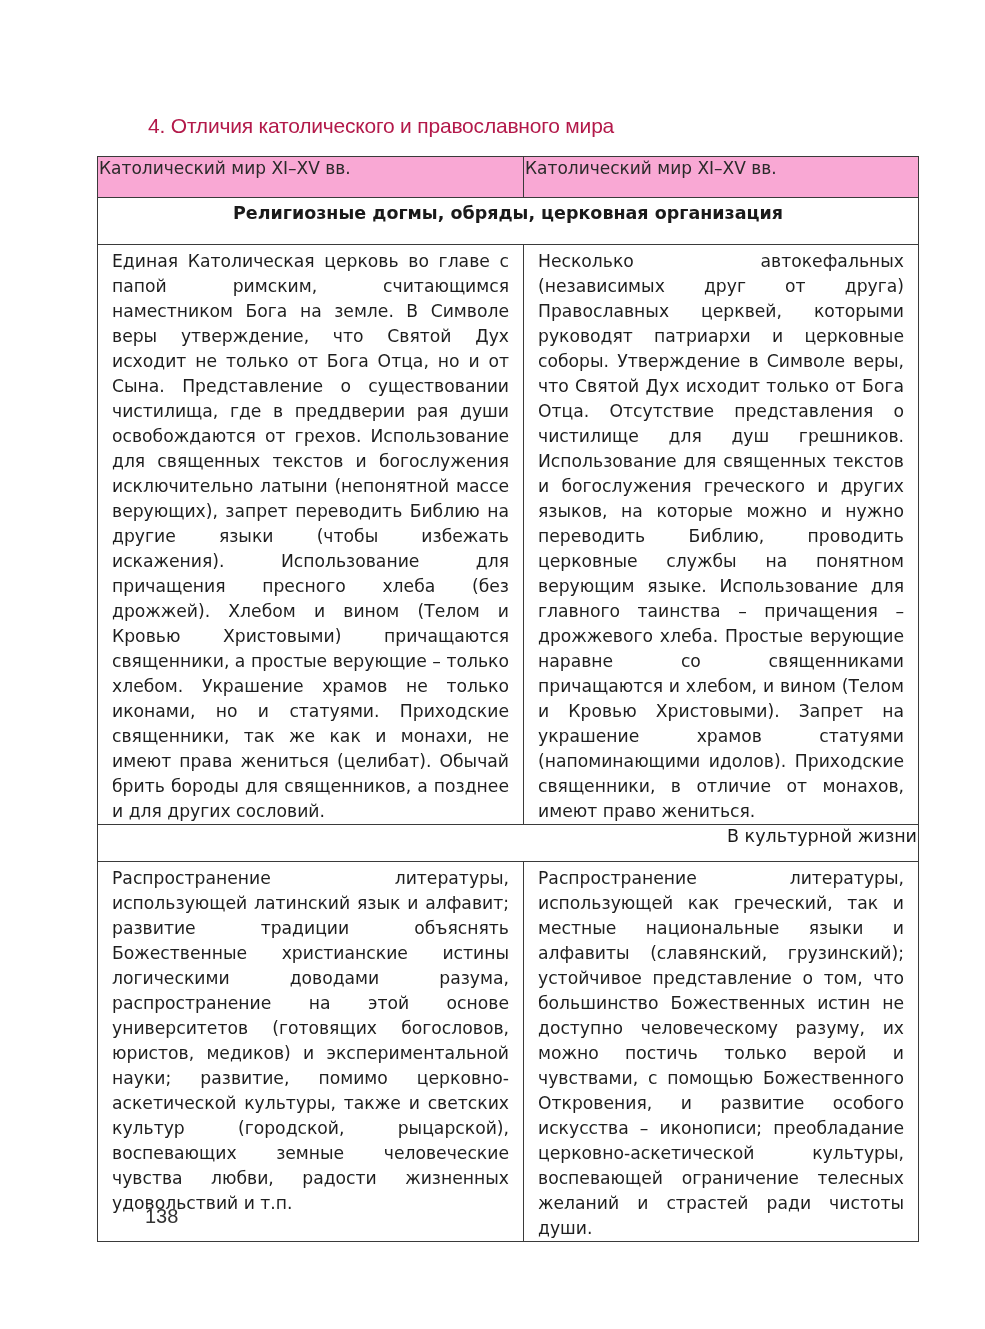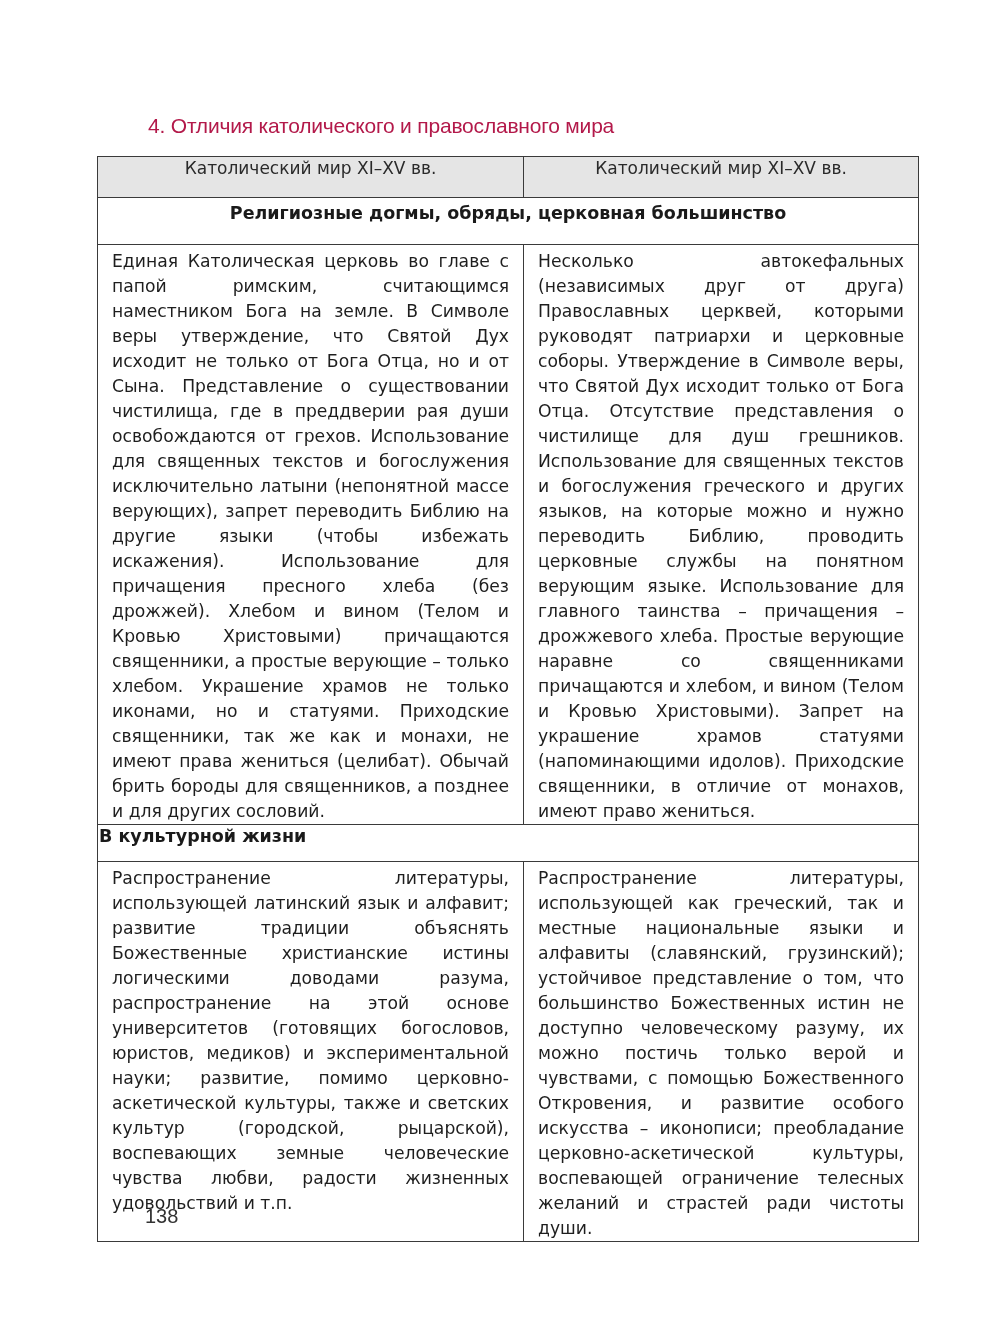--- a/index.html
+++ b/index.html
@@ -15,29 +15,29 @@
       letter-spacing: -0.2px;
     }
     table.cmp {
       position: absolute; left: 97px; top: 156px;
       width: 821px; border-collapse: collapse; table-layout: fixed;
     }
     table.cmp td {
       border: 1.5px solid #3a3a3a; vertical-align: top;
     }
     .hdr td {
-      background: #e5e5e5; height: 38px; vertical-align: middle;
-      text-align: center; font-size: 17px; color: #2a2a2a;
+      background: #f9a8d4; height: 38px; vertical-align: middle;
+      text-align: left; font-size: 17px; color: #2a2a2a;
     }
     .subhdr td {
       text-align: center; font-weight: bold; font-size: 17.5px;
       height: 40px; vertical-align: top; padding-top: 5px; color: #1a1a1a;
     }
     .subhdr2 td {
-      text-align: left; font-weight: bold; font-size: 17.5px;
+      text-align: right; font-weight: normal; font-size: 17.5px;
       height: 34px; vertical-align: middle; color: #1a1a1a; margin-top: 12px;
     }
     .body td {
       font-size: 17.2px; line-height: 25px; text-align: justify;
       padding: 4px 14px 0 14px; color: #1e1e1e; margin-top: 16px;
     }
     .body.r1 td { height: 555px; }
     .body.r2 td { height: 345px; }
     .page-number {
       position: absolute; left: 145px; top: 1205px;
@@ -54,21 +54,21 @@
   <colgroup>
       <col style="width:426px">
       <col style="width:395px">
     </colgroup>
   <tbody>
       <tr class="hdr">
     <td>Католический мир XI–XV вв.</td>
     <td>Католический мир XI–XV вв.</td>
   </tr>
   <tr class="subhdr">
-    <td colspan="2">Религиозные догмы, обряды, церковная большинство</td>
+    <td colspan="2">Религиозные догмы, обряды, церковная организация</td>
   </tr>
   <tr class="body r1">
     <td>Единая Католическая церковь во главе с папой римским, считающимся наместником Бога на земле. В Символе веры утверждение, что Святой Дух исходит не только от Бога Отца, но и от Сына. Представление о существовании чистилища, где в преддверии рая души освобождаются от грехов. Использование для священных текстов и богослужения исключительно латыни (непонятной массе верующих), запрет переводить Библию на другие языки (чтобы избежать искажения). Использование для причащения пресного хлеба (без дрожжей). Хлебом и вином (Телом и Кровью Христовыми) причащаются священники, а простые верующие – только хлебом. Украшение храмов не только иконами, но и статуями. Приходские священники, так же как и монахи, не имеют права жениться (целибат). Обычай брить бороды для священников, а позднее и для других сословий.</td>
     <td>Несколько автокефальных (независимых друг от друга) Православных церквей, которыми руководят патриархи и церковные соборы. Утверждение в Символе веры, что Святой Дух исходит только от Бога Отца. Отсутствие представления о чистилище для душ грешников. Использование для священных текстов и богослужения греческого и других языков, на которые можно и нужно переводить Библию, проводить церковные службы на понятном верующим языке. Использование для главного таинства – причащения – дрожжевого хлеба. Простые верующие наравне со священниками причащаются и хлебом, и вином (Телом и Кровью Христовыми). Запрет на украшение храмов статуями (напоминающими идолов). Приходские священники, в отличие от монахов, имеют право жениться.</td>
   </tr>
   <tr class="subhdr2">
     <td colspan="2">В культурной жизни</td>
   </tr>
   <tr class="body r2">
     <td>Распространение литературы, использующей латинский язык и алфавит; развитие традиции объяснять Божественные христианские истины логическими доводами разума, распространение на этой основе университетов (готовящих богословов, юристов, медиков) и экспериментальной науки; развитие, помимо церковно-аскетической культуры, также и светских культур (городской, рыцарской), воспевающих земные человеческие чувства любви, радости жизненных удовольствий и т.п.</td>

